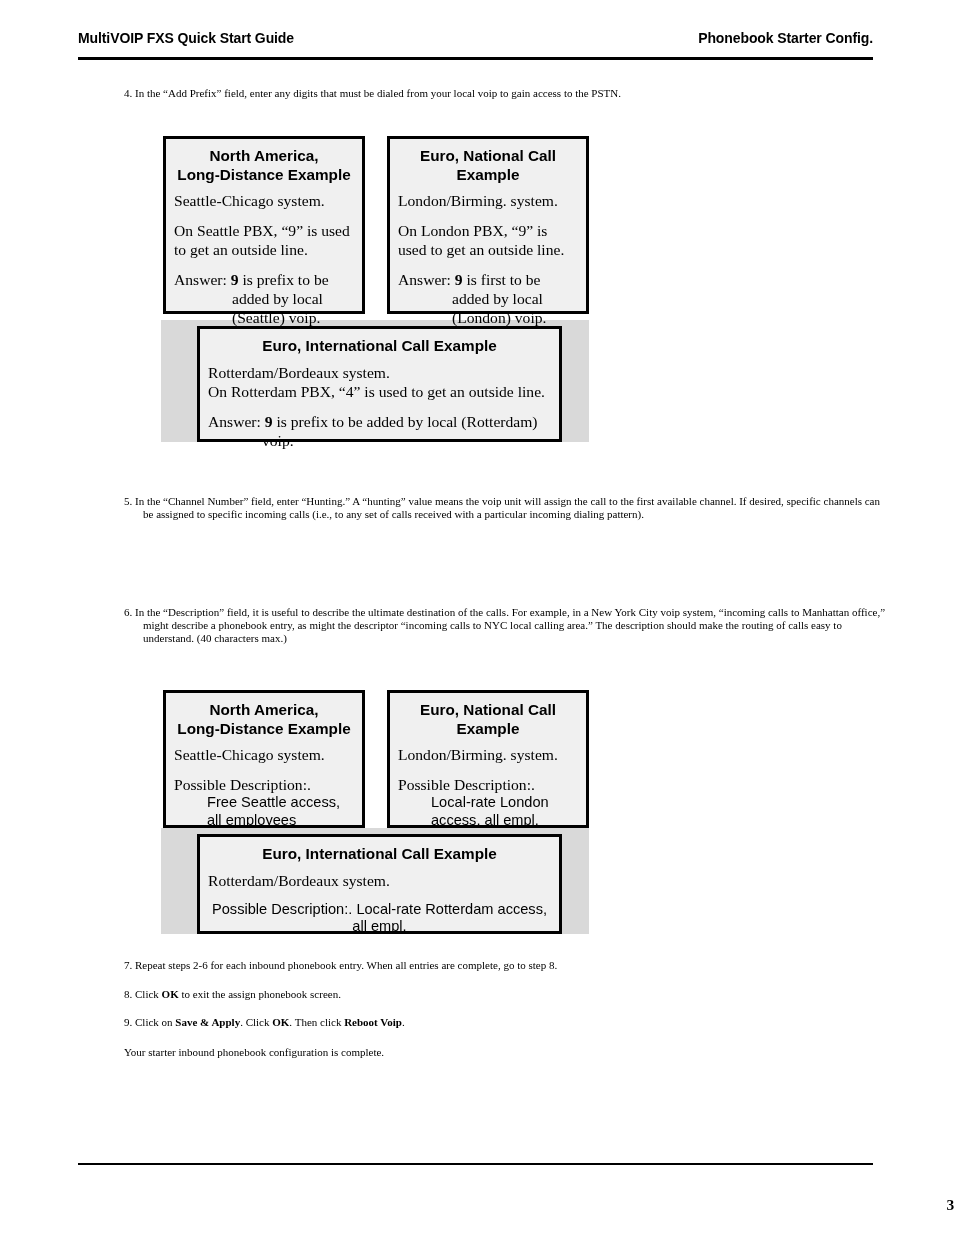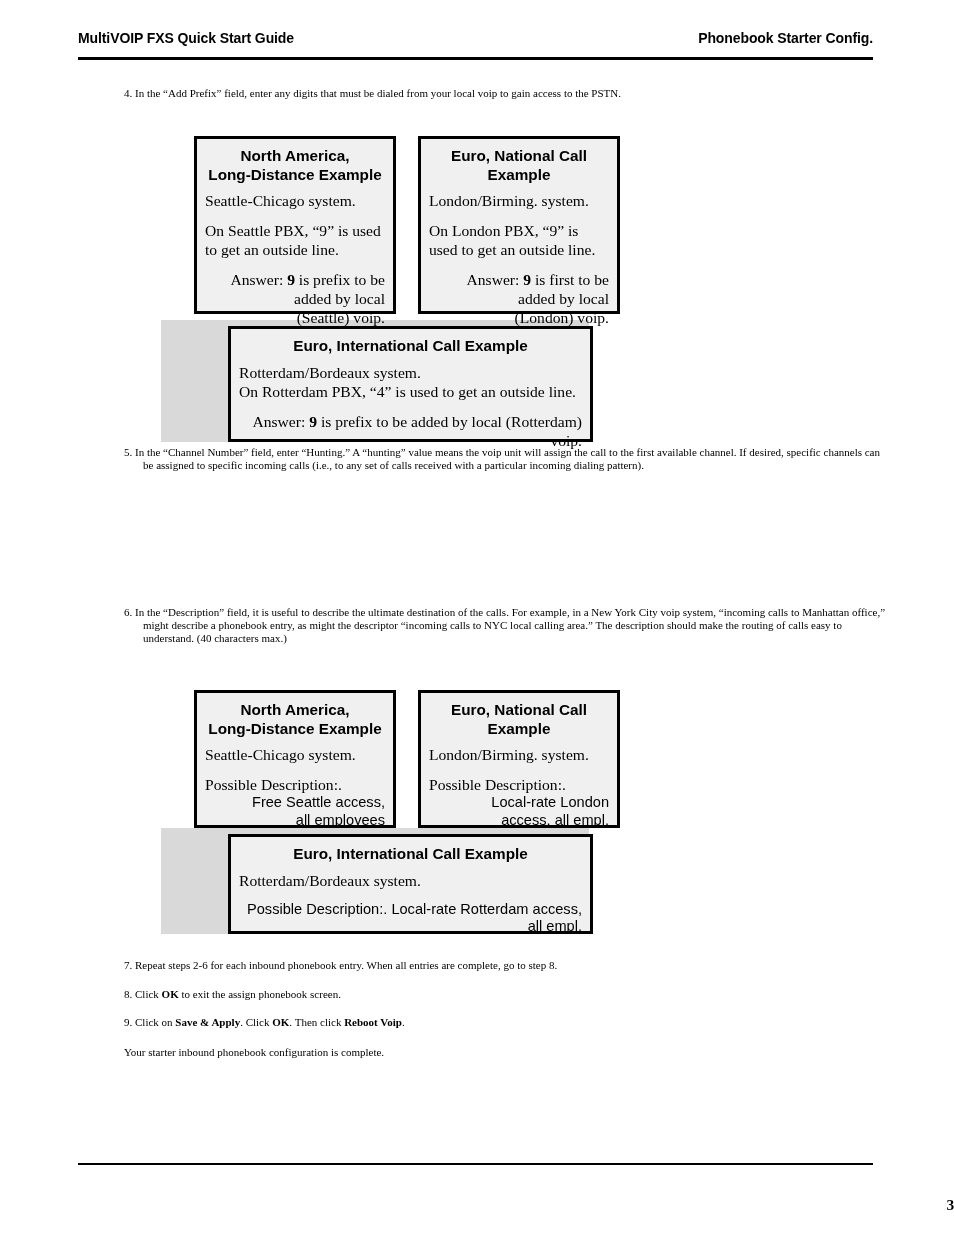--- a/index.html
+++ b/index.html
@@ -60,37 +60,36 @@
   .grey-band {
     position: absolute;
     background: #d9d9d9;
   }
   .exbox {
     position: absolute;
     background: #f0f0f0;
     border: 3px solid #000000;
     box-sizing: border-box;
     padding: 6px 8px 0 8px;
-    margin-left: 31px;
   }
   .exbox .box-title {
     font-family: "Liberation Sans", sans-serif;
     font-weight: bold;
     font-size: 15.3px;
     line-height: 1.22;
     text-align: center;
     margin: 2px 0 7px 0;
   }
   .exbox p {
     margin: 0 0 11px 0;
     font-family: "Liberation Serif", serif;
     font-size: 15.6px;
     line-height: 1.22;
   }
-  .exbox p:last-child { margin-bottom: 0; text-align: right; }
+  .exbox p:last-child { margin-bottom: 0; }
   .exbox .tight { margin-bottom: 0; }
   .exbox .sans {
     font-family: "Liberation Sans", sans-serif;
     font-size: 14.6px;
   }
   .indent-ans {
     padding-left: 58px;
     text-indent: -58px;
   }
   .indent-ans2 {
@@ -161,21 +160,21 @@
   </div>
 
   <div class="exbox" style="left:197px; top:326px; width:365px; height:116px;">
     <div class="box-title">Euro, International Call Example</div>
     <p class="tight">Rotterdam/Bordeaux system.</p>
     <p>On Rotterdam PBX, “4” is used to get an outside line.</p>
     <p class="indent-ans2"><span>Answer: </span><b>9</b><span> is prefix to be added by local (Rotterdam) voip.</span></p>
   </div>
 </div>
 
-<div class="para hang" style="left:124px; top:446px; width:748px;">5. In the “Channel Number” field, enter “Hunting.”  A “hunting” value means the voip unit will assign the call to the first available channel.  If desired, specific channels can be assigned to specific incoming calls (i.e., to any set of calls received with a particular incoming dialing pattern).</div>
+<div class="para hang" style="left:124px; top:495px; width:748px;">5. In the “Channel Number” field, enter “Hunting.”  A “hunting” value means the voip unit will assign the call to the first available channel.  If desired, specific channels can be assigned to specific incoming calls (i.e., to any set of calls received with a particular incoming dialing pattern).</div>
 
 <div class="para hang" style="left:124px; top:606px; width:748px;">6. In the “Description” field, it is useful to describe the ultimate destination of the calls.  For example, in a New York City voip system, “incoming calls to Manhattan office,” might describe a phonebook entry, as might the descriptor “incoming calls to NYC local calling area.”  The description should make the routing of calls easy to understand.  (40 characters max.)</div>
 
 <div class="boxgroup">
 
   <div class="grey-band" style="left:161px; top:828px; width:428px; height:106px;"></div>
 
   <div class="exbox" style="left:163px; top:690px; width:202px; height:138px;">
     <div class="box-title">
       <span>North America,</span><br>

